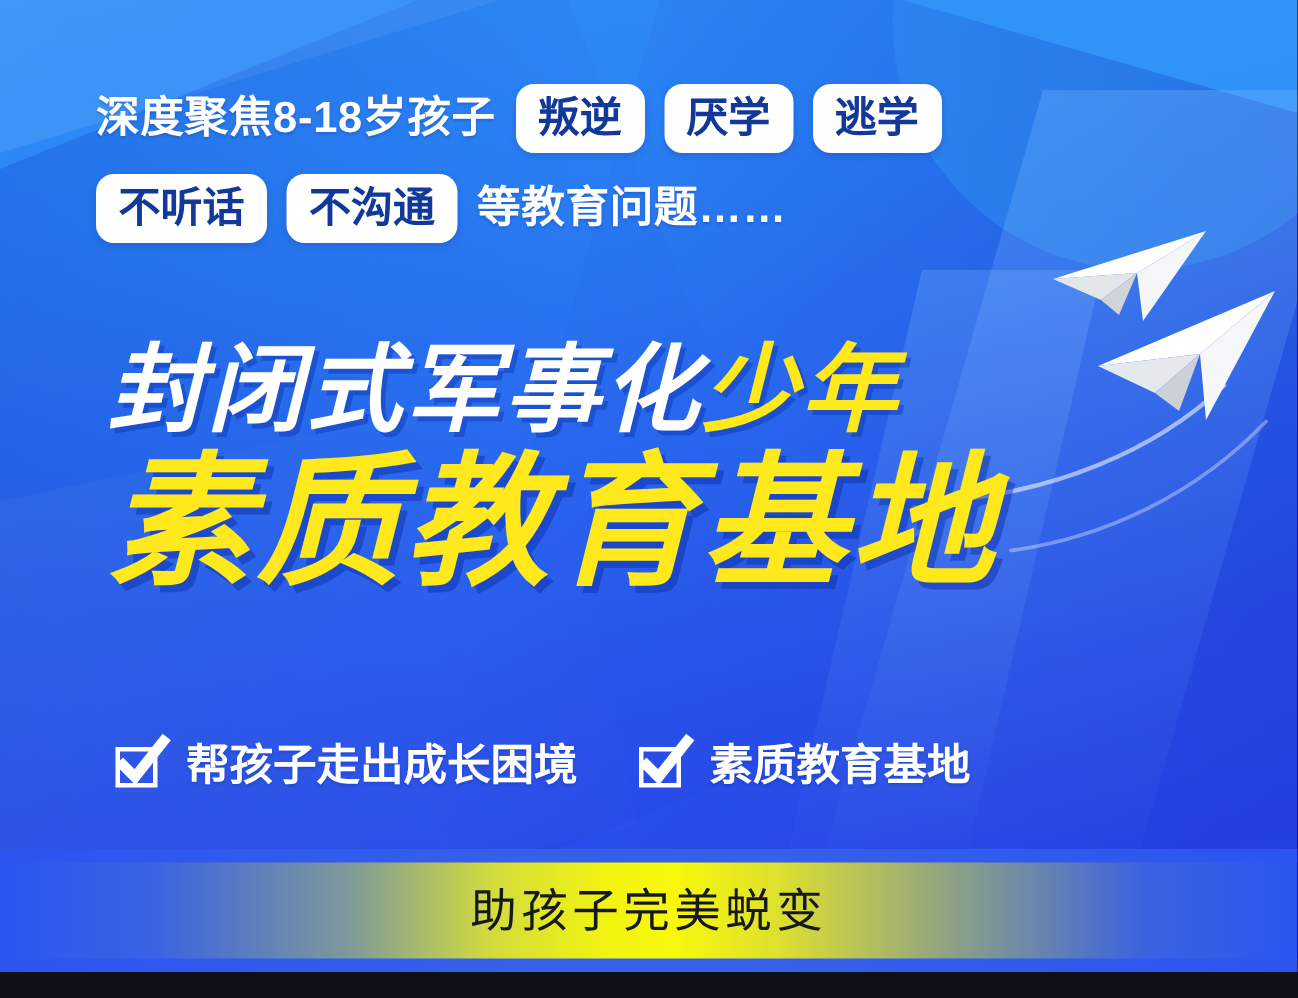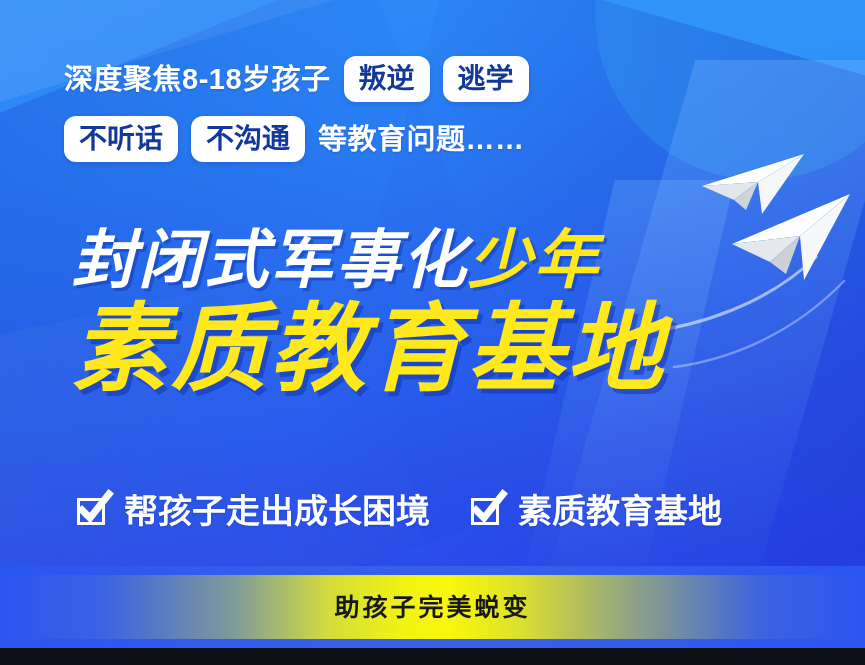--- a/index.html
+++ b/index.html
@@ -222,21 +222,21 @@
   }
   .check-icon svg {
     position: absolute;
     left: 0; top: -3px;
     width: 36px; height: 36px;
     overflow: visible;
   }
 
   .feature-text {
     color: #ffffff;
-    font-size: 34px;
+    font-size: 29px;
     font-weight: bold;
     line-height: 1;
     white-space: nowrap;
     text-shadow: 0 1px 2px rgba(0,40,120,.25);
   }
 
   
   .plane { position: absolute; }
   .plane svg { display: block; overflow: visible; }
 
@@ -284,22 +284,22 @@
     height: 9px;
     background: linear-gradient(90deg, #2b55f0, #3560ea 40%, #3560ea 60%, #2b55f0);
   }
   .bottom-banner::before { top: 0; }
   .bottom-banner::after  { bottom: 0; }
 
   .banner-text {
     position: relative;
     z-index: 2;
     color: #16181c;
-    font-size: 25px;
-    font-weight: bold;
+    font-size: 31px;
+    font-weight: normal;
     letter-spacing: 3px;
     line-height: 1;
     white-space: nowrap;
   }
 </style>
 </head>
 <body>
 
 <div class="poster">
 
@@ -336,20 +336,21 @@
       <polygon points="70,44 120,2 74,88" fill="#f6f7f9"></polygon>
       <polygon points="40,70 70,44 56,82" fill="#ccd1d8"></polygon>
     </svg>
   </div>
 
   <div class="tagline">
 
     <div class="tag-row">
       <span class="tag-text">深度聚焦8-18岁孩子</span>
       <span class="pill">叛逆</span>
+      <span class="pill">厌学</span>
       <span class="pill">逃学</span>
     </div>
 
     <div class="tag-row">
       <span class="pill">不听话</span>
       <span class="pill">不沟通</span>
       <span class="tag-text">等教育问题……</span>
     </div>
 
   </div>

